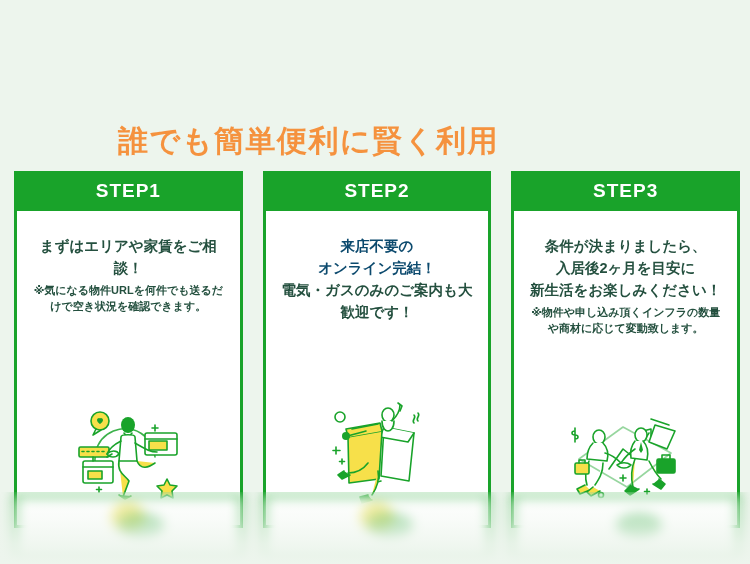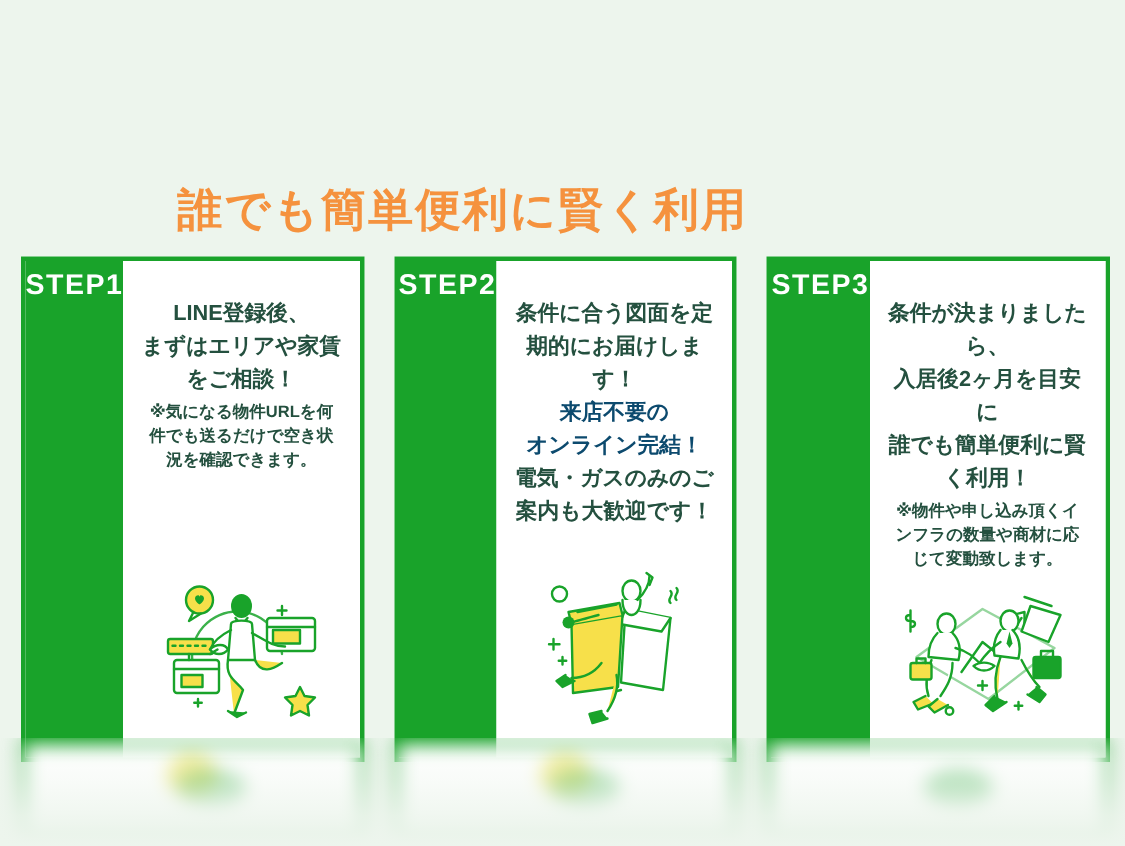--- a/index.html
+++ b/index.html
@@ -75,20 +75,21 @@
     width: 726px;
     display: flex;
     gap: 20px;
   }
   .step-card {
     width: 230px;
     box-sizing: border-box;
     background: #ffffff;
     border: 3px solid #19a32a;
     display: flex;
+    flex-direction: column;
   }
   .step-card-header {
     background: #19a32a;
     color: #ffffff;
     font-size: 19px;
     font-weight: bold;
     letter-spacing: 1px;
     text-align: center;
     padding: 7px 0 9px;
     line-height: 1.1;
@@ -198,21 +199,20 @@
 </div>
 
 <h1 id="page-title">誰でも簡単便利に賢く利用</h1>
 
 <div id="cards">
 
   <div class="step-card">
     <div class="step-card-header">STEP1</div>
     <div class="step-card-body">
       <div class="step-lines">
-        <div>LINE登録後、</div>
         <div>まずはエリアや家賃をご相談！</div>
       </div>
       <div class="step-note">※気になる物件URLを何件でも送るだけで空き状況を確認できます。</div>
       <div class="step-illus">
         <svg width="118" height="106" viewBox="0 0 118 106" fill="none">
           <g stroke="#19a32a" stroke-width="1.6" stroke-linecap="round" stroke-linejoin="round">
 
             <path d="M34 80 A30 30 0 1 1 86 58" fill="none" opacity=".85"></path>
 
             <circle cx="31" cy="22" r="9" fill="#f7e04a" stroke="#19a32a"></circle>
@@ -252,21 +252,20 @@
           </g>
         </svg>
       </div>
     </div>
   </div>
 
   <div class="step-card">
     <div class="step-card-header">STEP2</div>
     <div class="step-card-body">
       <div class="step-lines">
-        <div>条件に合う図面を定期的にお届けします！</div>
         <div class="line-orange">来店不要の</div>
         <div class="line-orange">オンライン完結！</div>
         <div>電気・ガスのみのご案内も大歓迎です！</div>
       </div>
       <div class="step-illus">
         <svg width="110" height="104" viewBox="0 0 110 104" fill="none">
           <g stroke="#19a32a" stroke-width="1.6" stroke-linecap="round" stroke-linejoin="round">
 
             <path d="M62 26 l30 6 l-5 48 l-28 -5 z" fill="#ffffff"></path>
             <path d="M62 26 l-4 10 l28 5 l6 -9" fill="#ffffff"></path>
@@ -300,21 +299,21 @@
       </div>
     </div>
   </div>
 
   <div class="step-card">
     <div class="step-card-header">STEP3</div>
     <div class="step-card-body">
       <div class="step-lines">
         <div>条件が決まりましたら、</div>
         <div>入居後2ヶ月を目安に</div>
-        <div>誰でも簡単便利に賢く利用！</div>
+        <div>新生活をお楽しみください！</div>
       </div>
       <div class="step-note">※物件や申し込み頂くインフラの数量や商材に応じて変動致します。</div>
       <div class="step-illus">
         <svg width="126" height="102" viewBox="0 0 126 102" fill="none">
           <g stroke="#19a32a" stroke-width="1.6" stroke-linecap="round" stroke-linejoin="round">
 
             <path d="M46 66 l14 -20 l10 8 l16 -24" fill="none"></path>
             <path d="M80 28 l8 -2 l0 9" fill="none"></path>
 
             <path d="M16 56 l44 -32 l48 26 l-44 34 z" opacity=".45" fill="none"></path>

